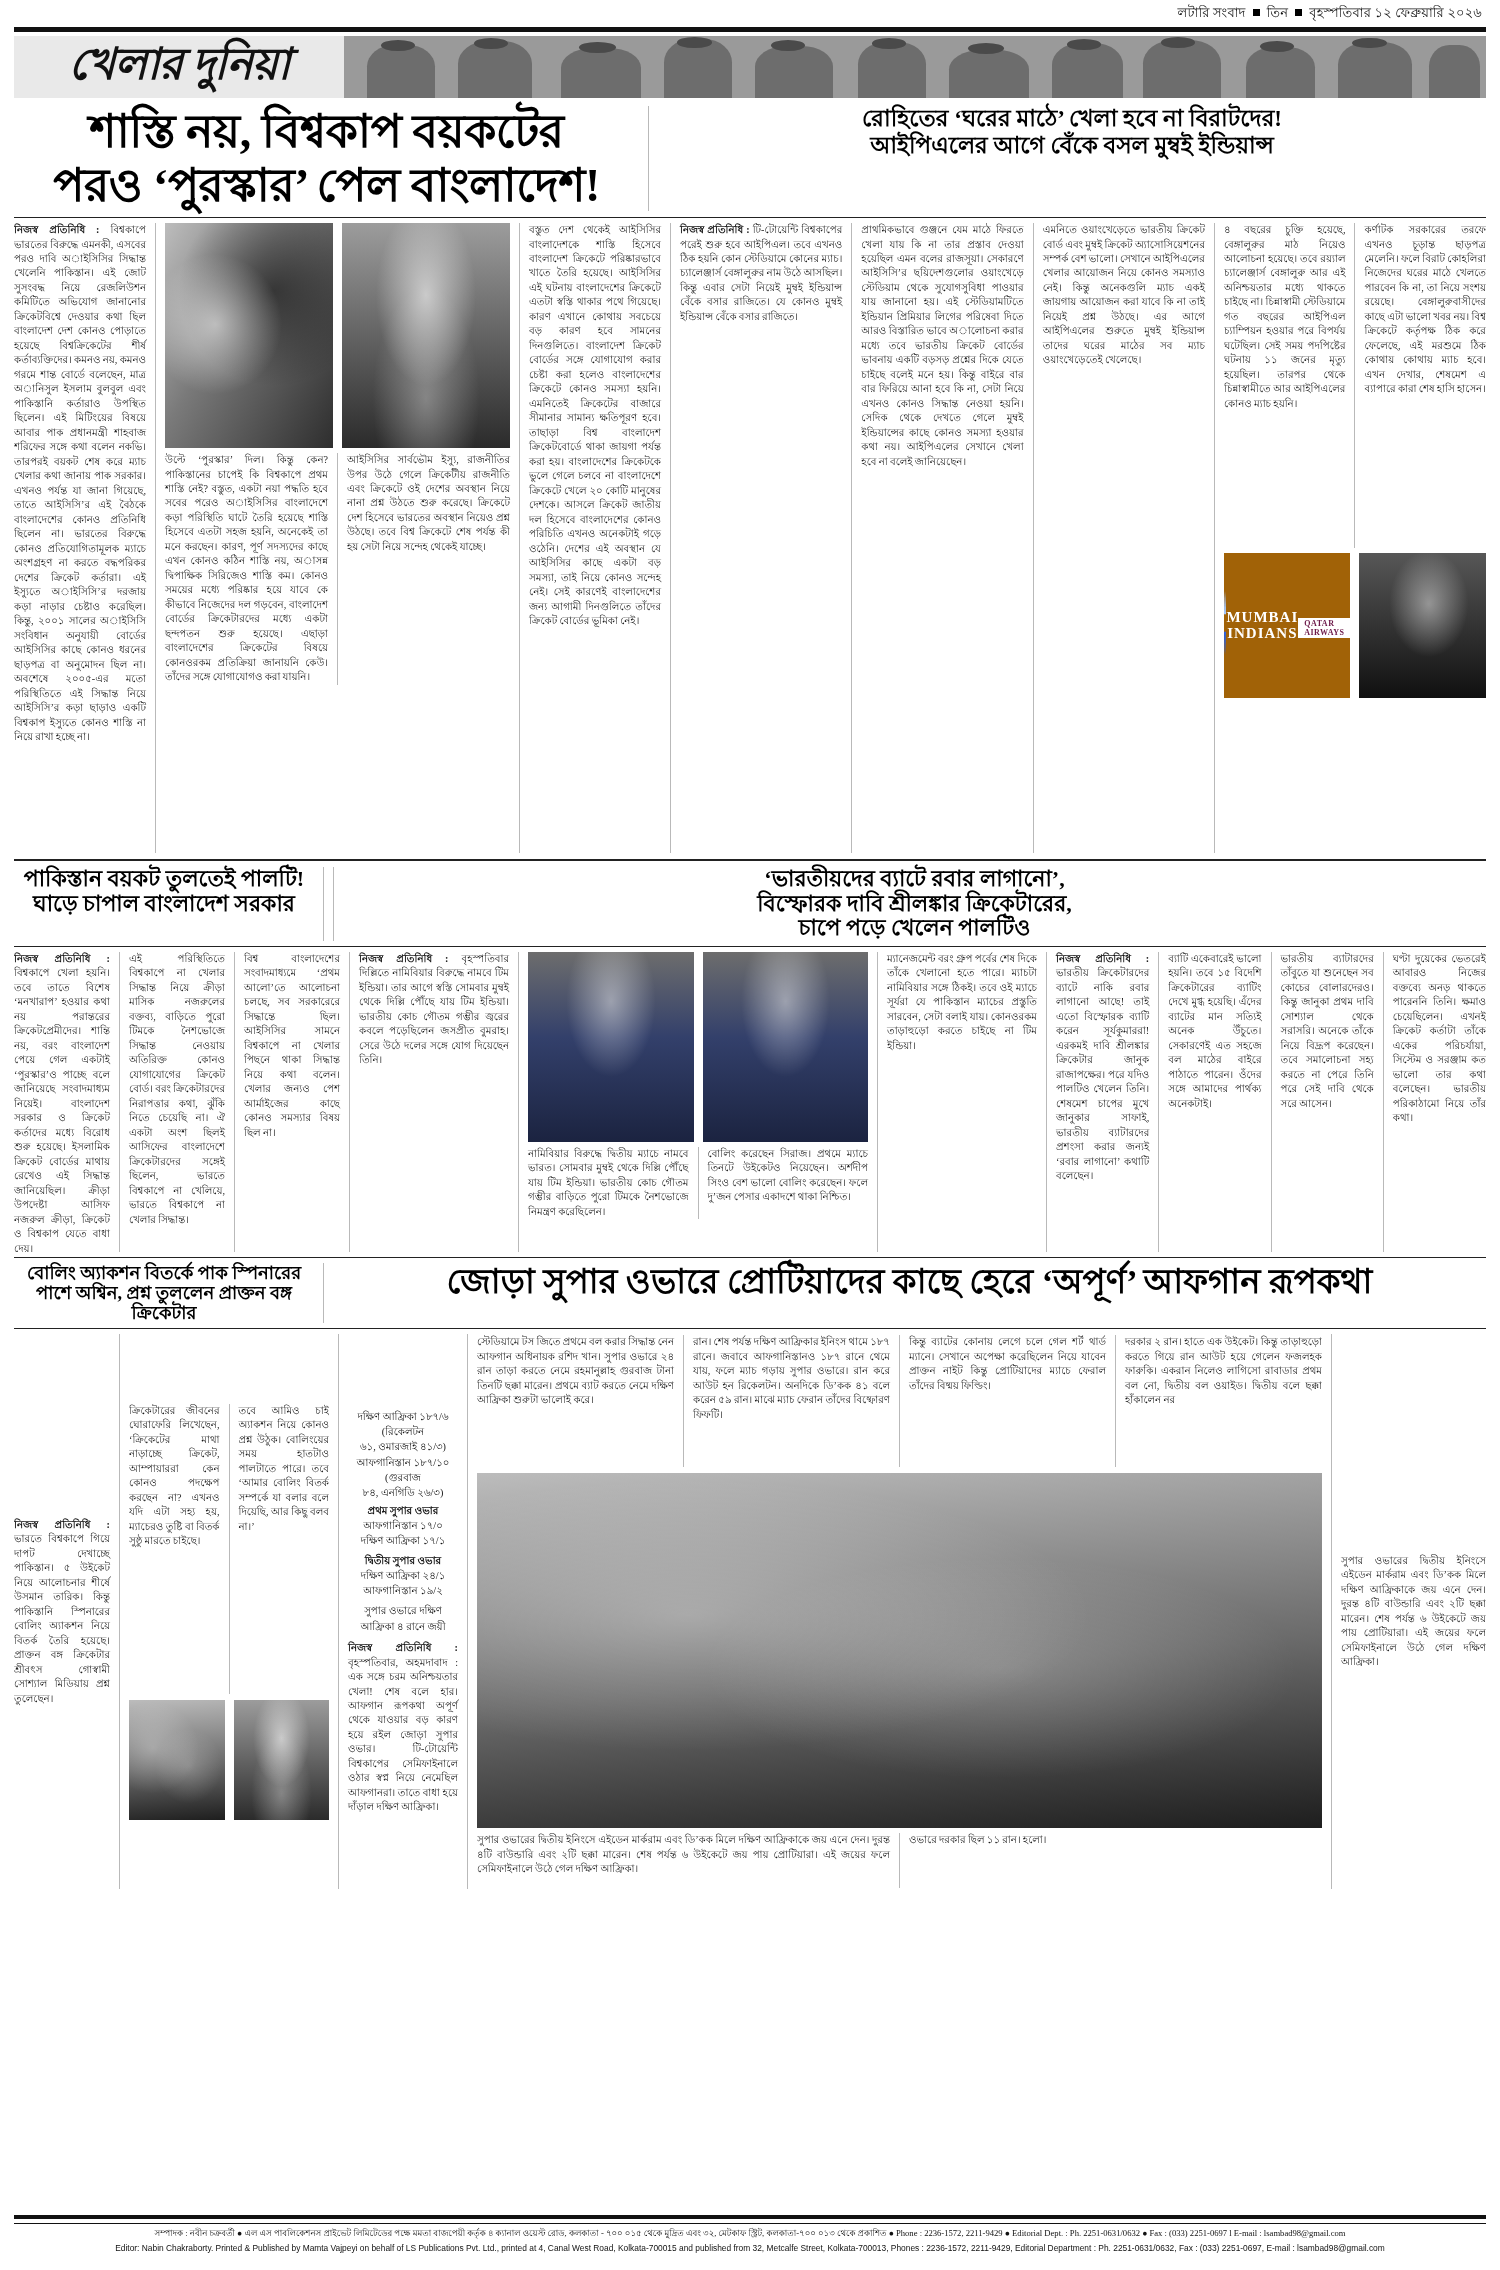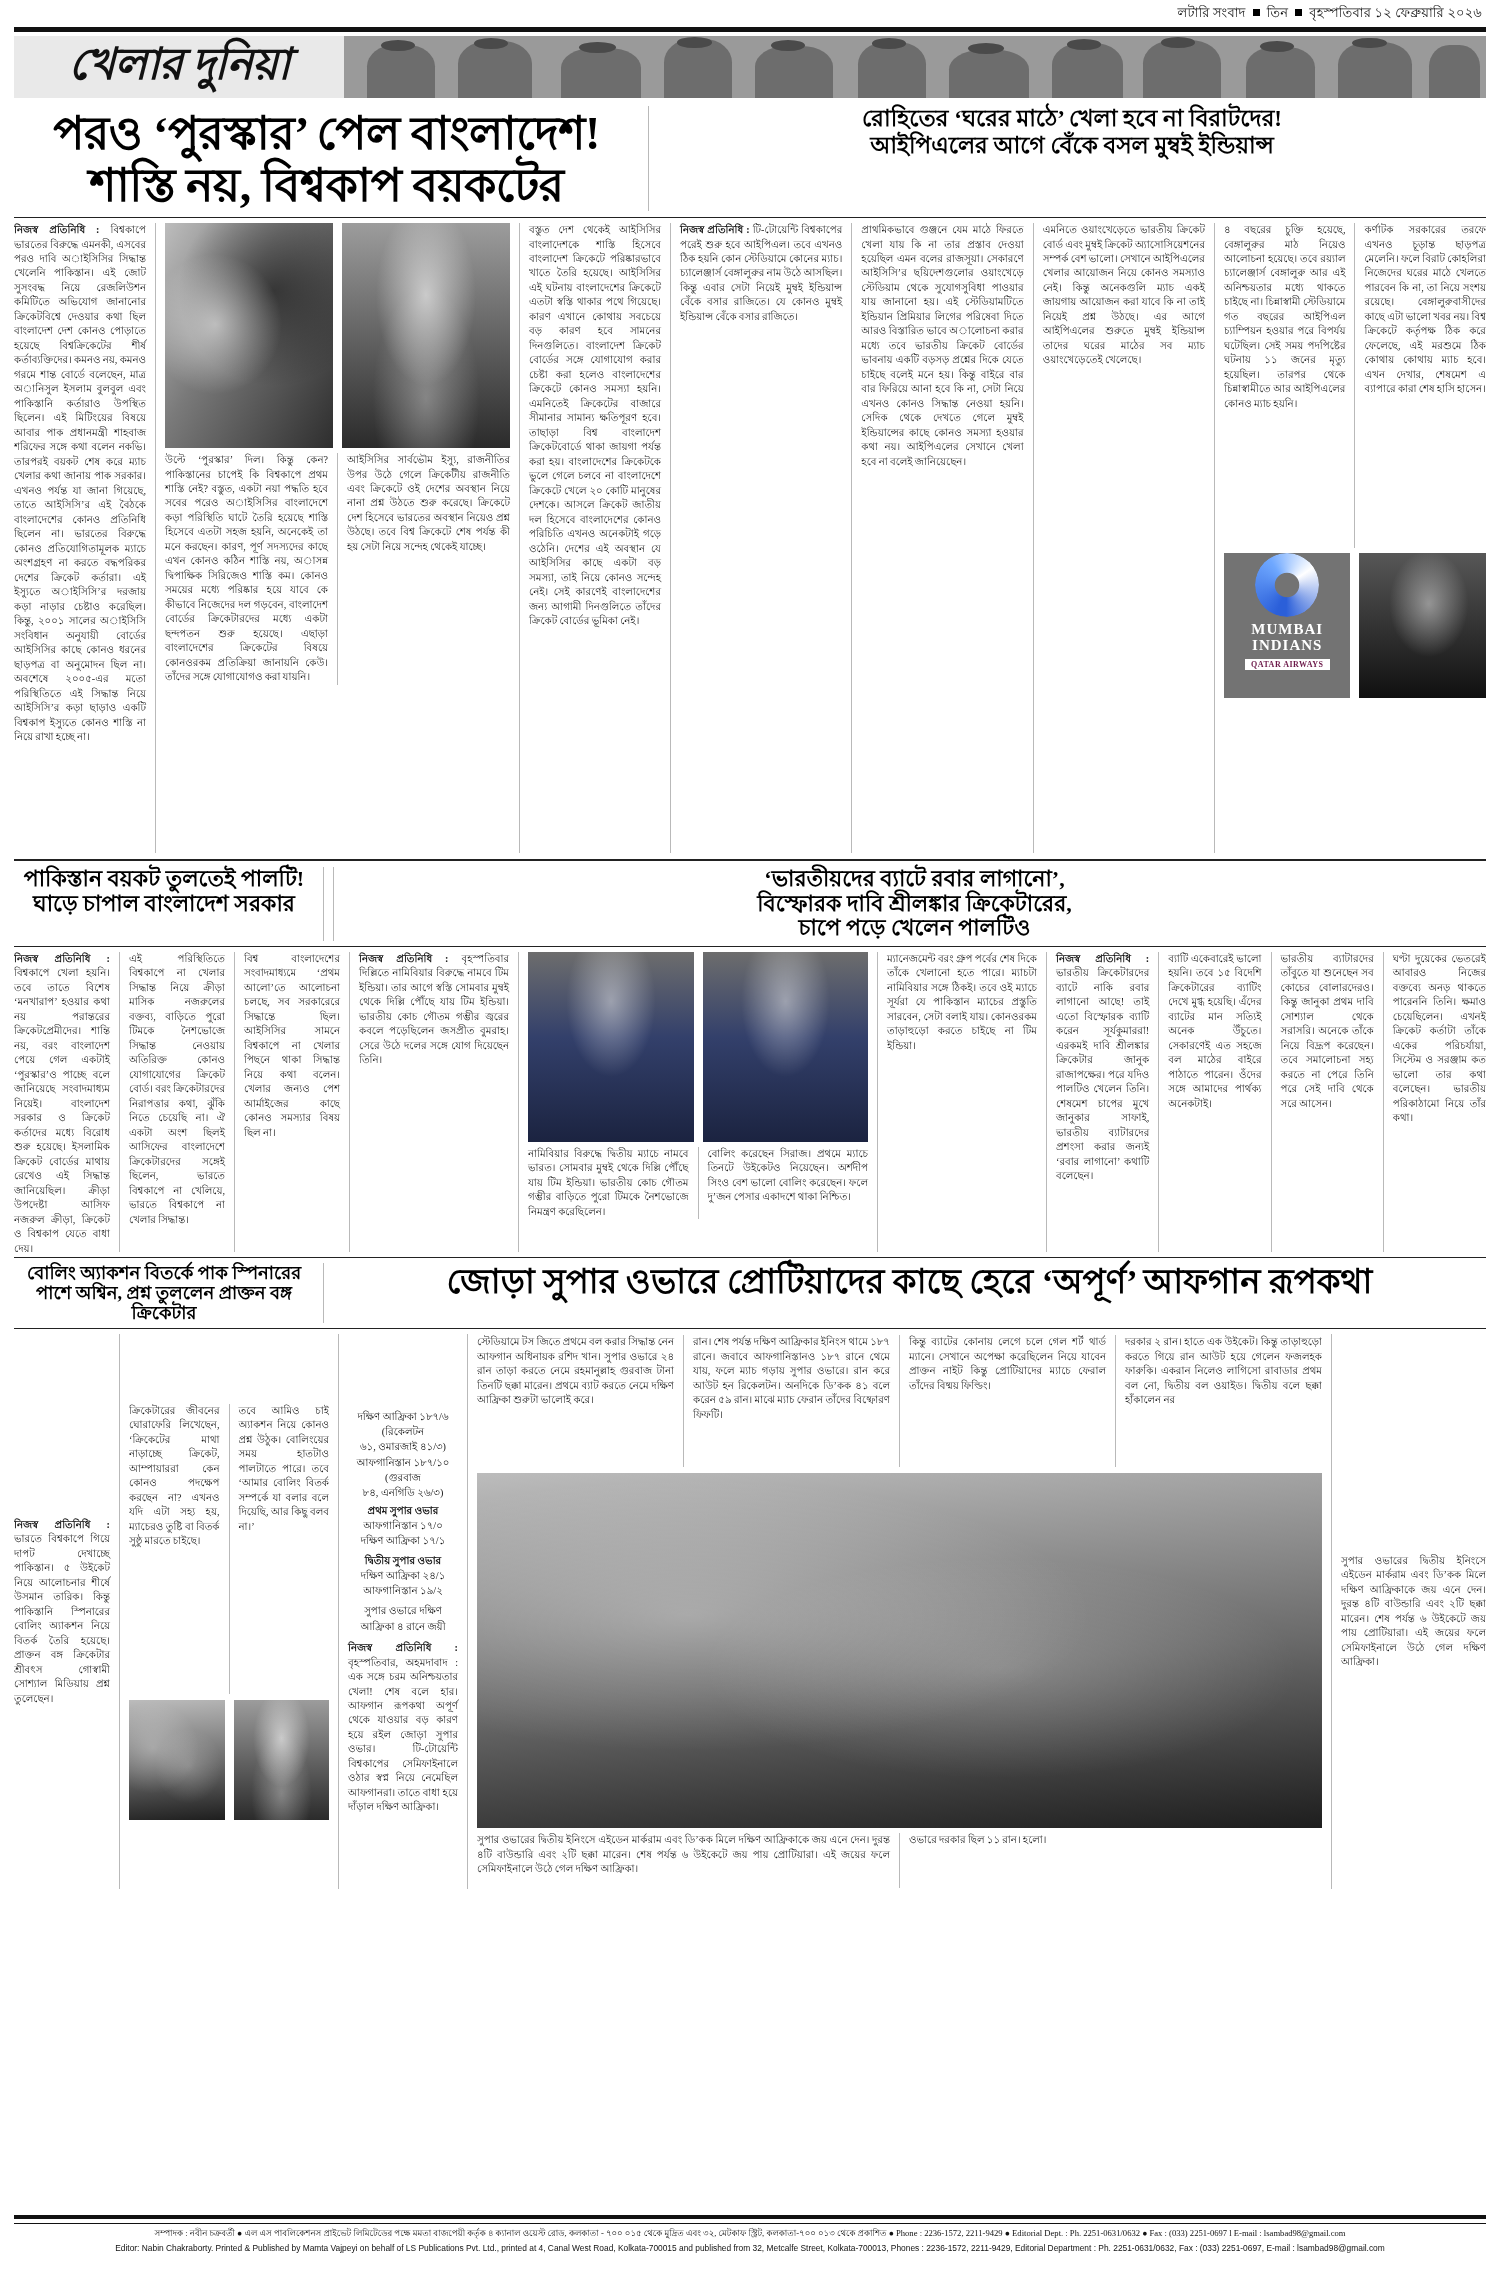--- a/index.html
+++ b/index.html
@@ -85,22 +85,22 @@
   }
   .ph-team::after {
     background:
       radial-gradient(ellipse at 25% 40%, rgba(255,255,255,.30), transparent 45%),
       radial-gradient(ellipse at 62% 55%, rgba(255,255,255,.22), transparent 40%),
       linear-gradient(175deg,#bcbcbc 0%,#6b6b6b 55%,#1e1e1e 100%);
   }
 
   
   .mi-logo {
-    background:#737373; position:relative; overflow:hidden;
-    display:flex; flex-direction:column; align-items:center; justify-content:flex-start;
+    background:#a16207; position:relative; overflow:hidden;
+    display:flex; flex-direction:row; align-items:center; justify-content:flex-start;
   }
   .mi-swirl {
     width:64px; height:64px; border-radius:50%;
     background:conic-gradient(from 200deg, #2b5fd9, #6fa8ff 35%, #ffffff 60%, #2b5fd9 95%);
     -webkit-mask: radial-gradient(circle at 50% 50%, transparent 26%, #000 28%);
     mask: radial-gradient(circle at 50% 50%, transparent 26%, #000 28%);
     margin-bottom:5px;
   }
   .mi-name { color:#fff; font-weight:bold; font-size:15px; letter-spacing:1px; line-height:1.05; text-align:center; }
   .mi-qatar { color:#6d1a4a; background:#fff; font-size:8px; font-weight:bold; margin-top:5px; padding:1px 6px; letter-spacing:.5px; }
@@ -161,22 +161,22 @@
         <div class="head" style="left:80.2%;top:8%;width:3%;height:18%"></div>
       <div class="fig" style="left:87%;width:6.5%;height:91%"></div>
         <div class="head" style="left:88.3%;top:3%;width:3%;height:17%"></div>
       <div class="fig" style="left:95%;width:4.5%;height:86%"></div>
     </div>
   </div>
 
   <div class="cols" style="margin-top:8px;align-items:flex-start">
 
     <div style="flex:0 0 625px">
+      <div class="hl hl-mega bn">শাস্তি নয়, বিশ্বকাপ বয়কটের</div>
       <div class="hl hl-mega bn" style="margin-top:2px">পরও ‘পুরস্কার’ পেল বাংলাদেশ!</div>
-      <div class="hl hl-mega bn">শাস্তি নয়, বিশ্বকাপ বয়কটের</div>
     </div>
 
     <div class="vrule" style="align-self:stretch"></div>
 
     <div style="flex:1">
       <div class="hl hl-wide bn">রোহিতের ‘ঘরের মাঠে’ খেলা হবে না বিরাটদের!</div>
       <div class="hl hl-wide bn" style="margin-top:1px">আইপিএলের আগে বেঁকে বসল মুম্বই ইন্ডিয়ান্স</div>
     </div>
   </div>
 

